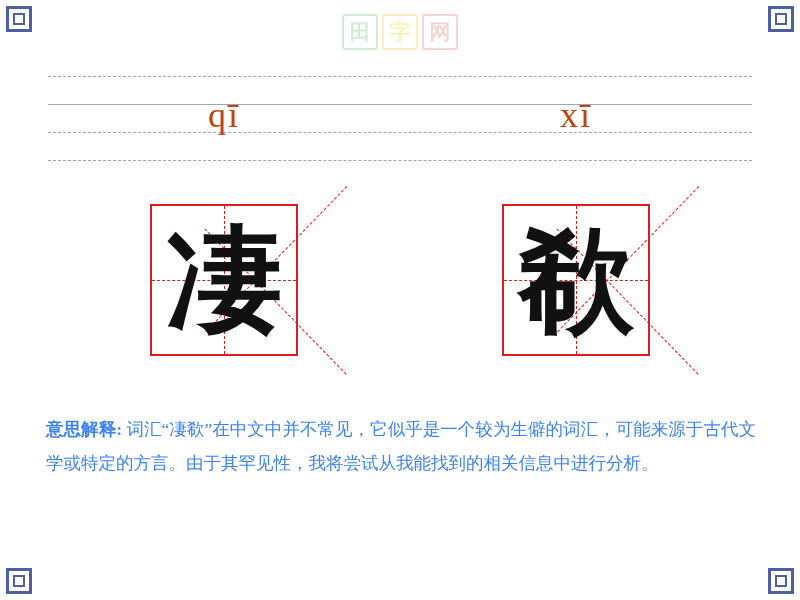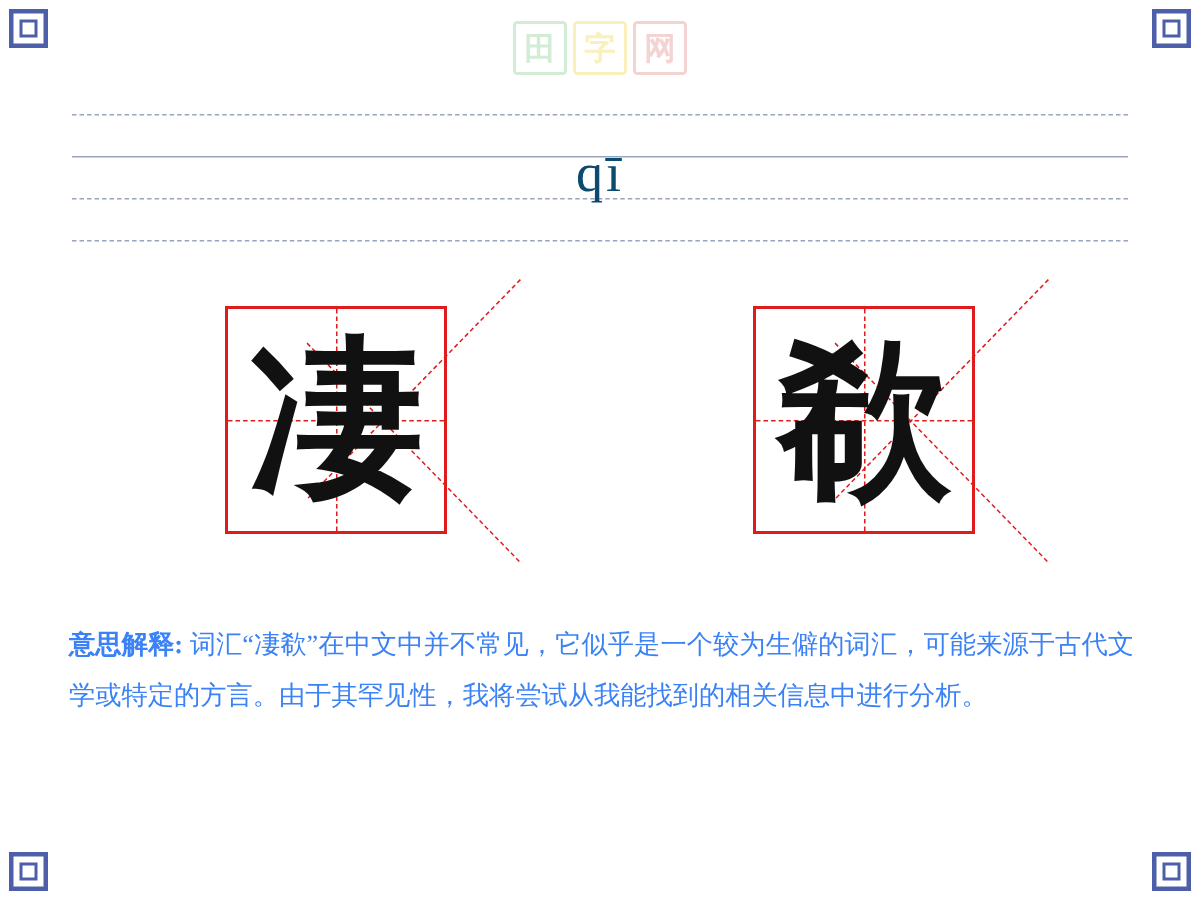--- a/index.html
+++ b/index.html
@@ -94,21 +94,21 @@
     height: 84px;
     display: flex;
   }
   .pinyin-cell {
     flex: 1 1 0;
     display: flex;
     align-items: center;
     justify-content: center;
     font-family: "Liberation Serif", serif;
     font-size: 36px;
-    color: #0c4a6e;
+    color: #c2410c;
     letter-spacing: 2px;
     padding-bottom: 6px;
     box-sizing: border-box;
   }
 
   
   .chars {
     position: absolute;
     top: 200px;
     left: 48px;
@@ -206,20 +206,21 @@
   <div class="wm-box b3">网</div>
 </div>
 
 <div class="staff">
   <div class="line l1"></div>
   <div class="line solid l2"></div>
   <div class="line l3"></div>
   <div class="line l4"></div>
   <div class="pinyin-row">
     <div class="pinyin-cell">qī</div>
+    <div class="pinyin-cell">xī</div>
   </div>
 </div>
 
 <div class="chars">
   <div class="char-cell">
     <div class="tian">
       <div class="d"></div>
       <div class="dv"></div>
       <div class="dd1"></div>
       <div class="dd2"></div>

